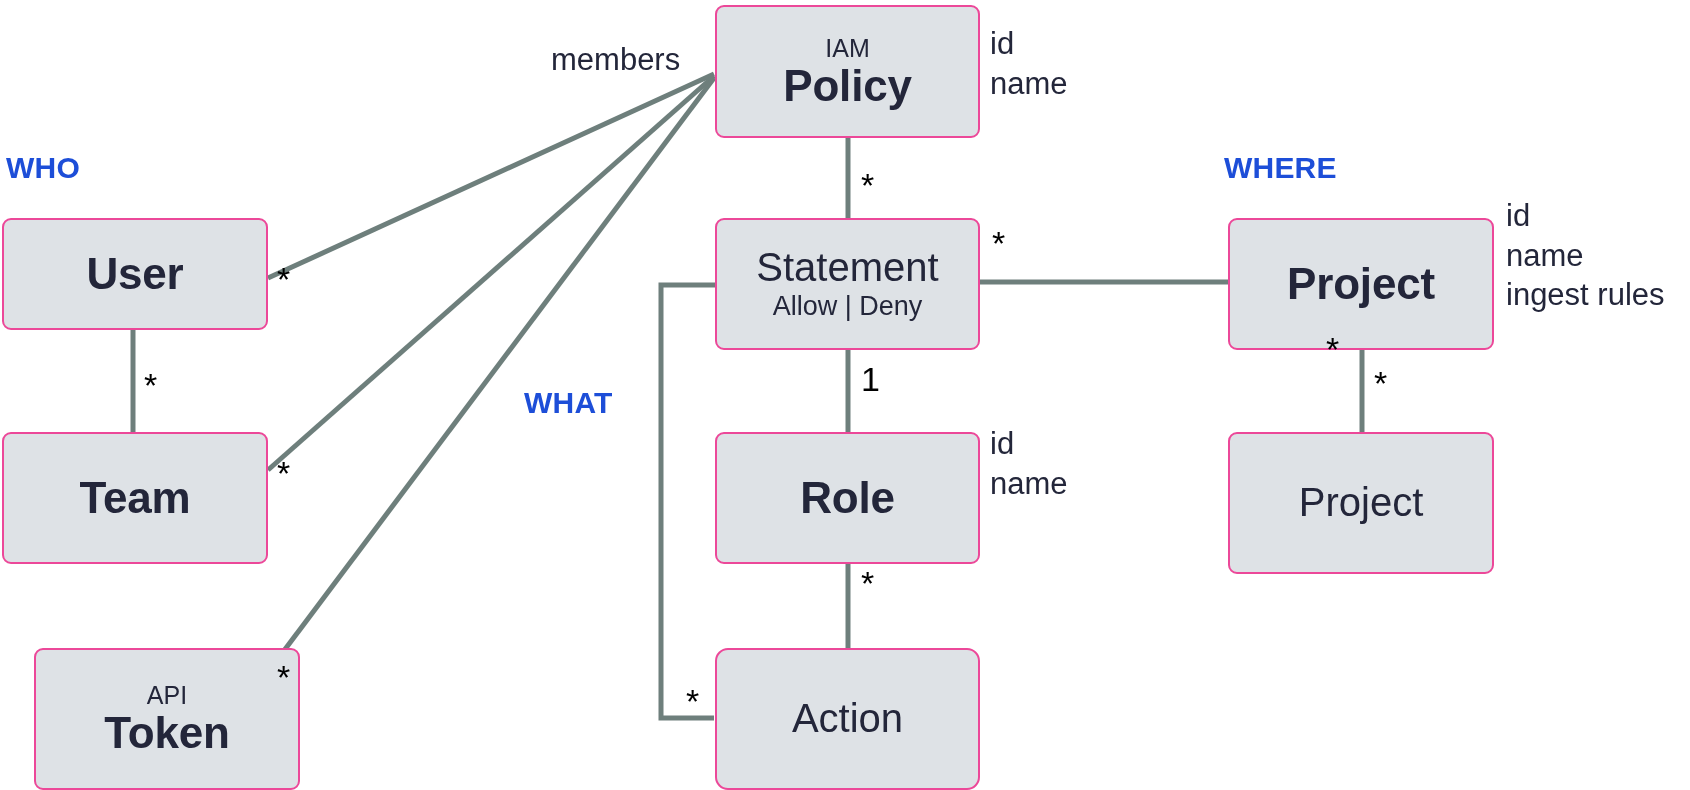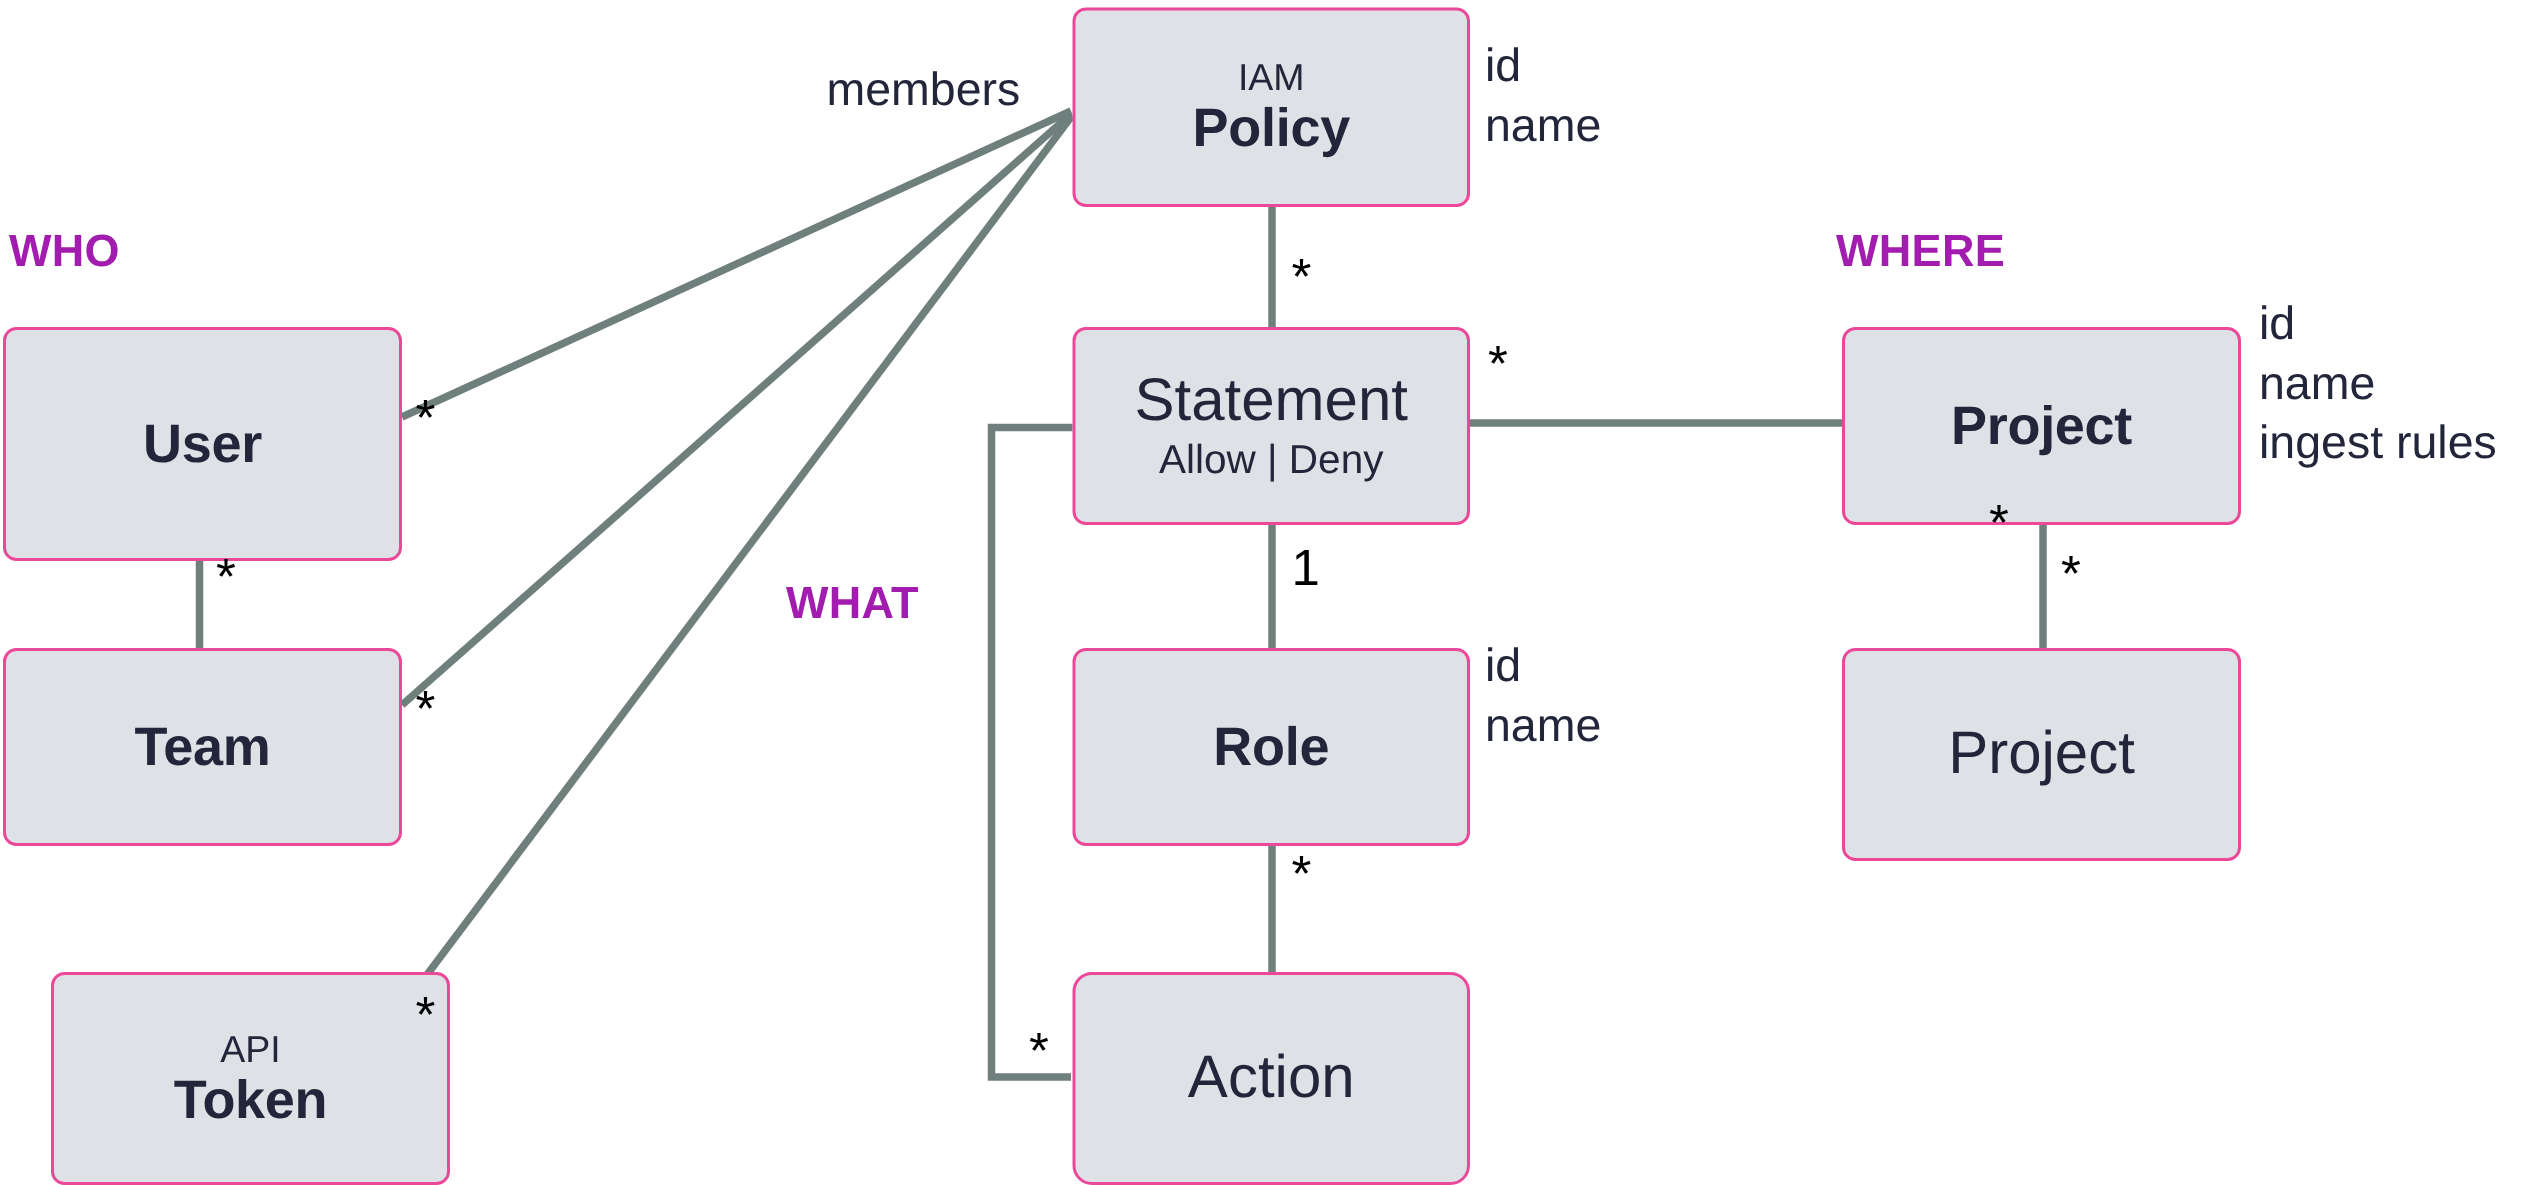--- a/index.html
+++ b/index.html
@@ -36,21 +36,21 @@
     color: #23263a;
     z-index: 2;
   }
   .node .sub {
     font-size: 25px;
     font-weight: 400;
     line-height: 1.12;
     color: #23263a;
   }
   .node .ttl {
-    font-size: 36px;
+    font-size: 44px;
     font-weight: 700;
     line-height: 1.08;
     letter-spacing: -0.2px;
     color: #23263a;
   }
   .node .ttl-reg {
     font-size: 40px;
     font-weight: 400;
     line-height: 1.08;
     color: #23263a;
@@ -58,21 +58,21 @@
   .node .sub-small {
     font-size: 27px;
     font-weight: 400;
     line-height: 1.15;
     color: #23263a;
   }
   .group-label {
     position: absolute;
     font-size: 30px;
     font-weight: 700;
-    color: #a21caf;
+    color: #1d4ed8;
     letter-spacing: 0.2px;
     z-index: 3;
     white-space: nowrap;
   }
   .mult {
     position: absolute;
     font-size: 34px;
     font-weight: 400;
     color: #000000;
     line-height: 1;
@@ -134,21 +134,21 @@
 
   <div class="node" style="left:715px; top:5px; width:265px; height:133px;">
     <div class="sub">IAM</div>
     <div class="ttl">Policy</div>
   </div>
   <div class="attrs" style="left:990px; top:24px;">
     <div>id</div>
     <div>name</div>
   </div>
 
-  <div class="node" style="left:2px; top:218px; width:266px; height:156px;">
+  <div class="node" style="left:2px; top:218px; width:266px; height:112px;">
     <div class="ttl">User</div>
   </div>
 
   <div class="node" style="left:2px; top:432px; width:266px; height:132px;">
     <div class="ttl">Team</div>
   </div>
 
   <div class="node" style="left:2px; top:648px; width:266px; height:142px;margin-left:32px;">
     <div class="sub">API</div>
     <div class="ttl">Token</div>

